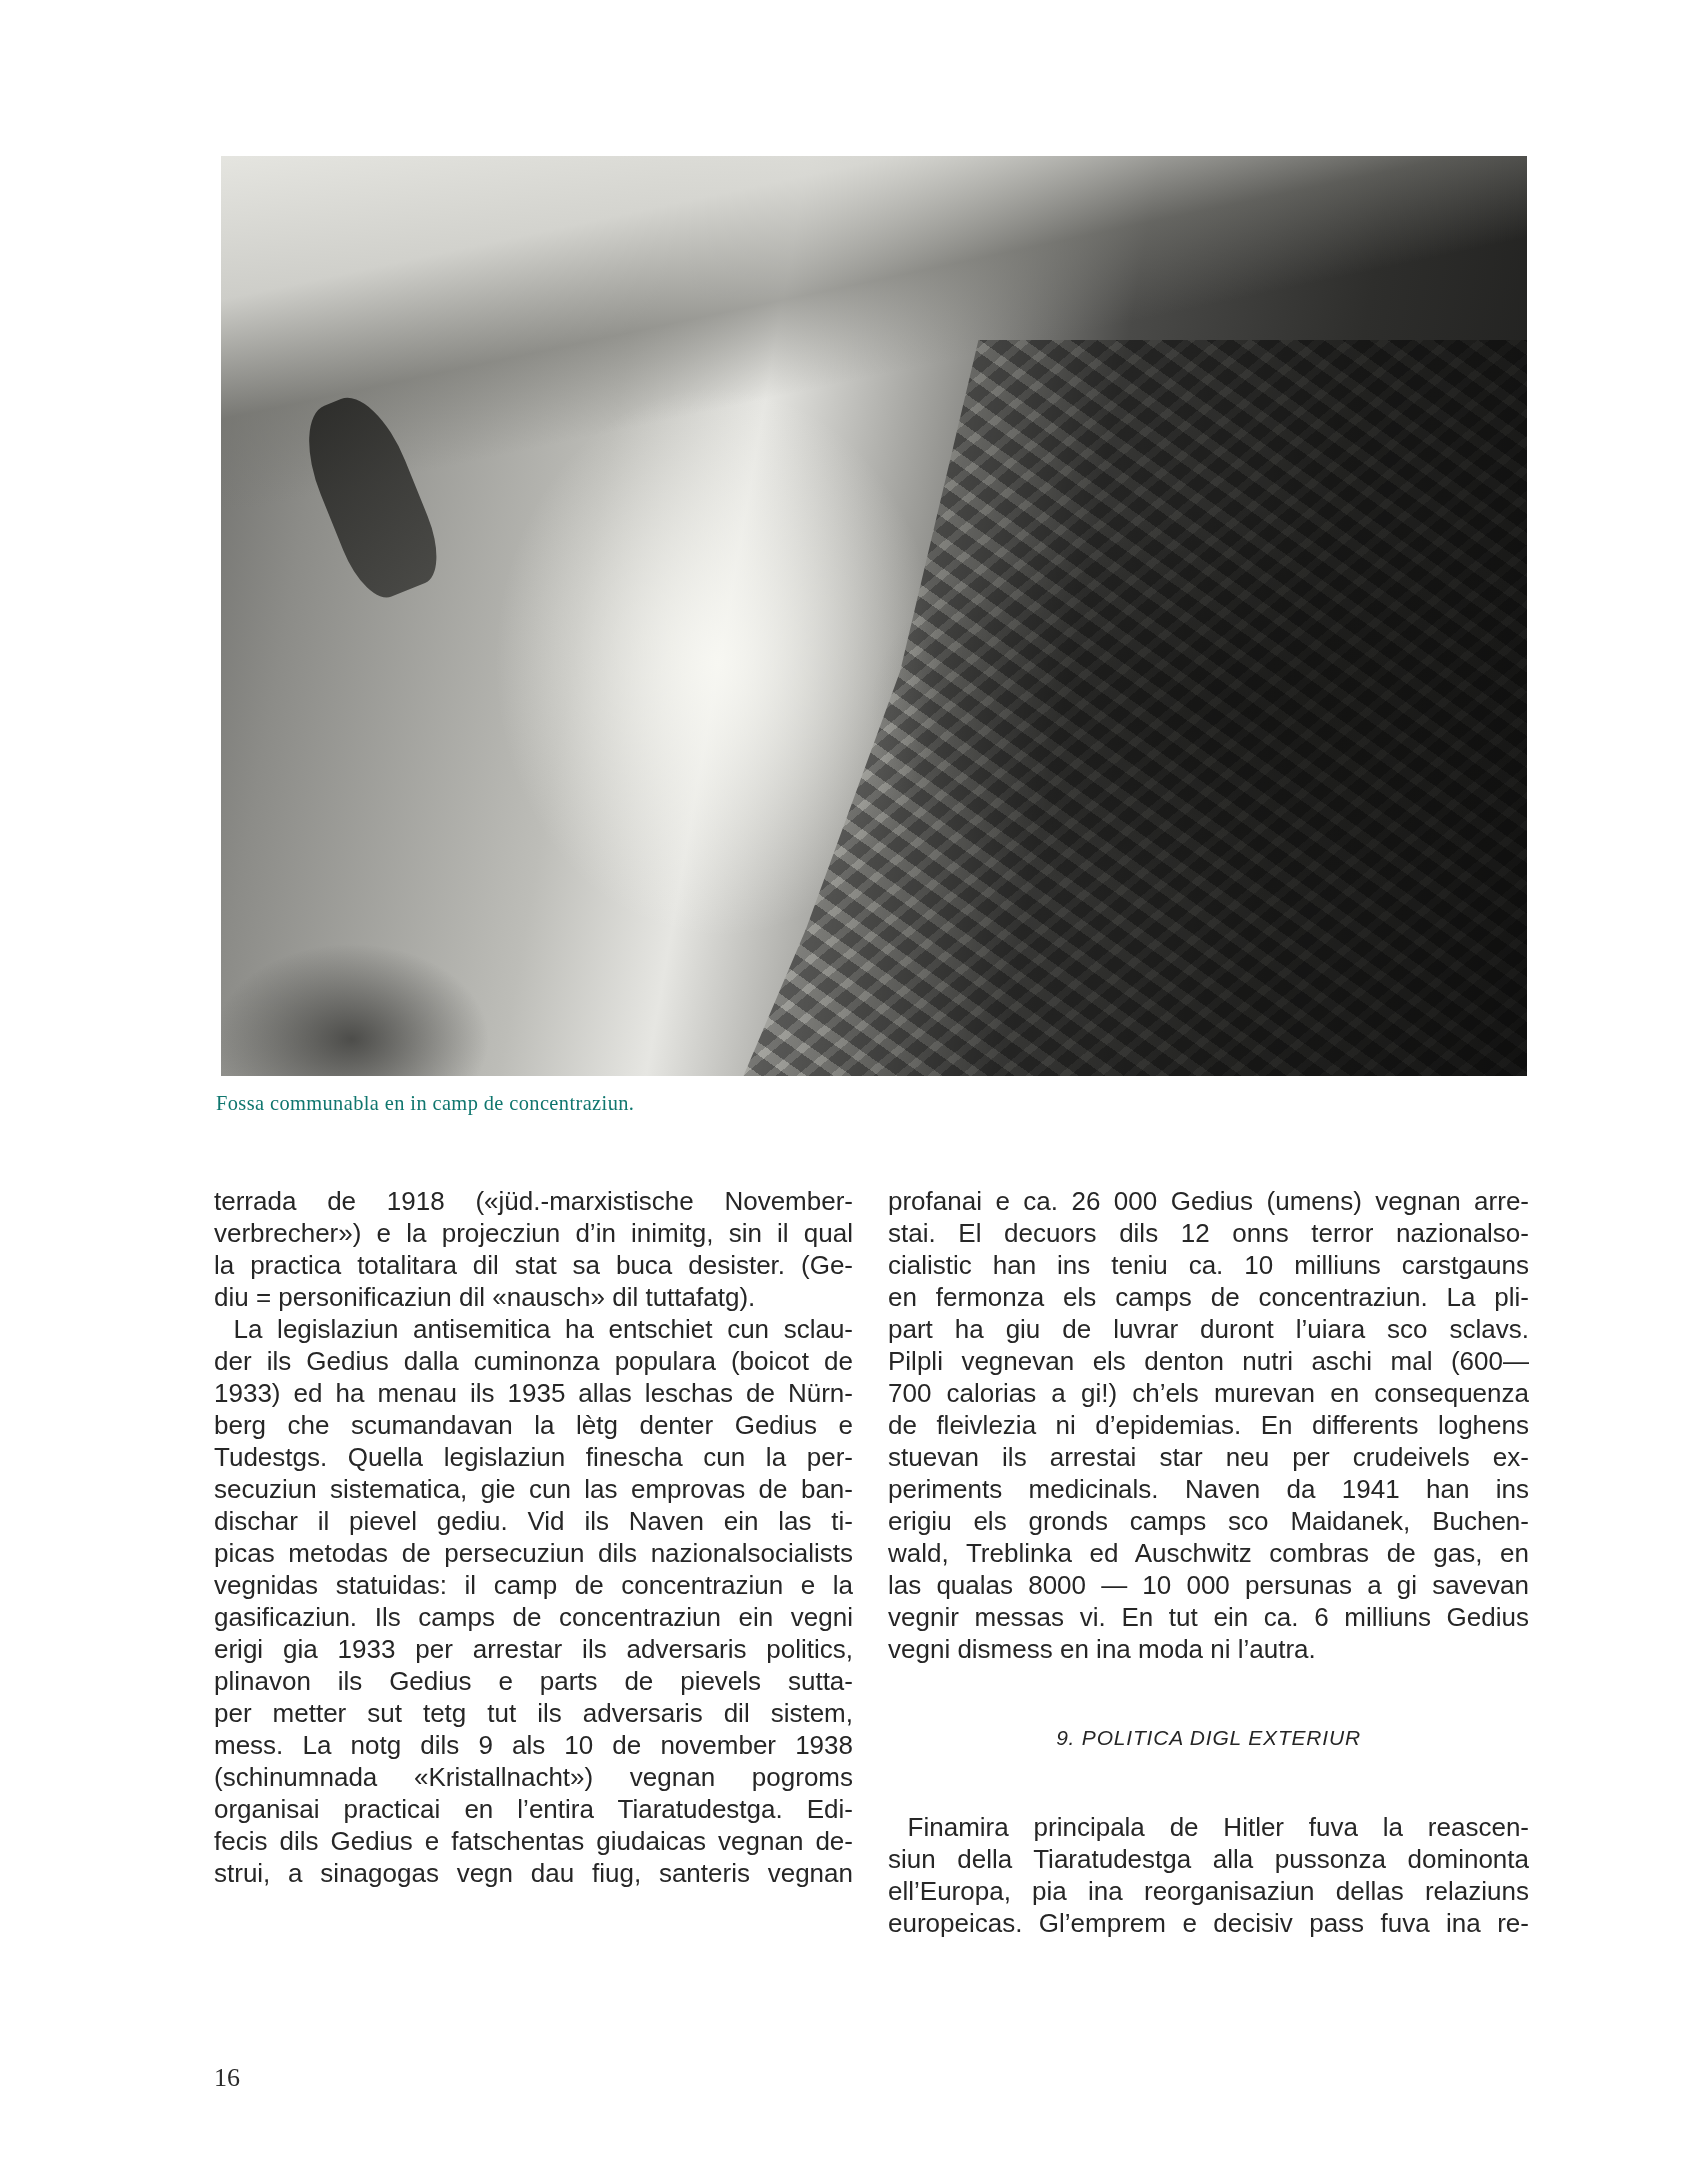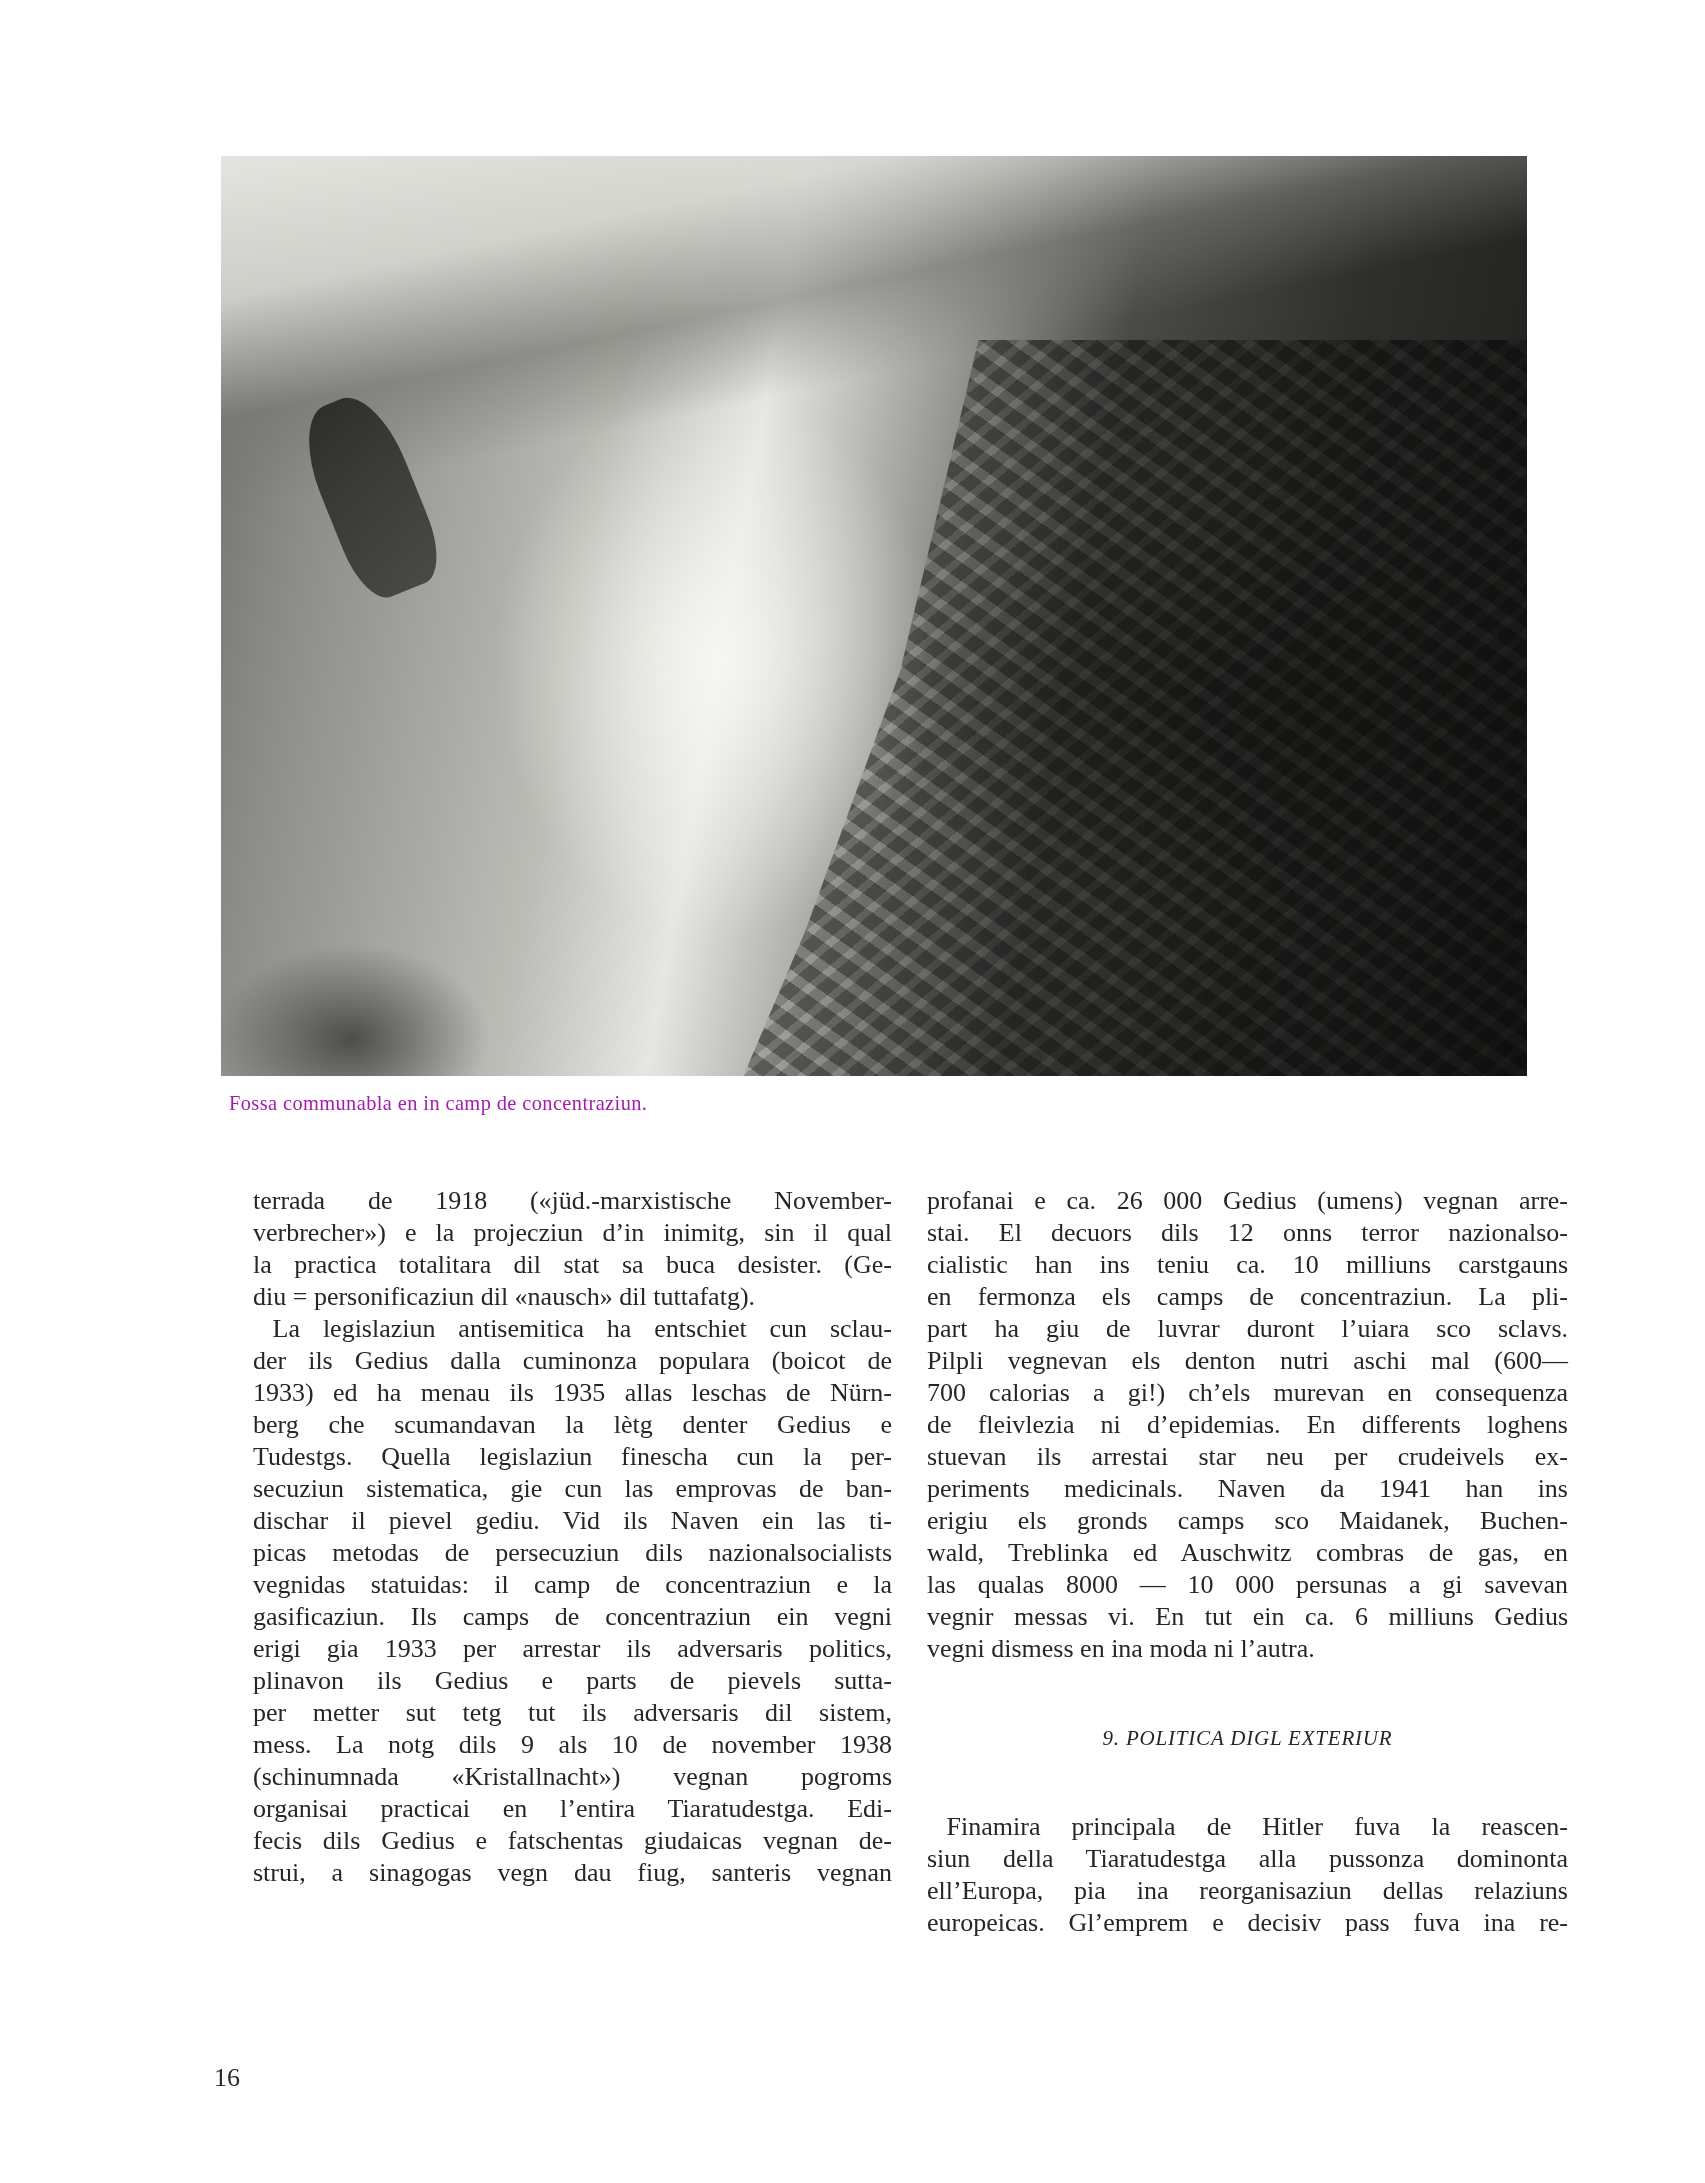--- a/index.html
+++ b/index.html
@@ -42,33 +42,31 @@
     background: linear-gradient(160deg, #1f1f1d, #3a3a37);
     border-radius: 40% 40% 30% 30%;
     transform: rotate(-22deg);
     opacity: 0.85;
   }
   .caption {
     position: absolute;
     left: 216px; top: 1092px;
     font-size: 20.4px;
     letter-spacing: 0.4px;
-    color: #a21caf;
+    color: #0f766e;
     font-family: "Liberation Serif", "DejaVu Serif", serif;
-    margin-left: 13px;
   }
   .col {
     position: absolute;
     top: 1185px;
     width: 639px;
-    font-family: Liberation Serif, serif;
+    font-family: Liberation Sans, sans-serif;
     font-size: 26px;
     line-height: 32px;
     color: #262626;
-    margin-left: 39px;
   }
   .col.left { left: 214px; }
   .col.right { left: 888px; width: 641px; }
   .line {
     display: block;
     white-space: nowrap;
     text-align: justify;
     text-align-last: justify;
     height: 32px;
   }

